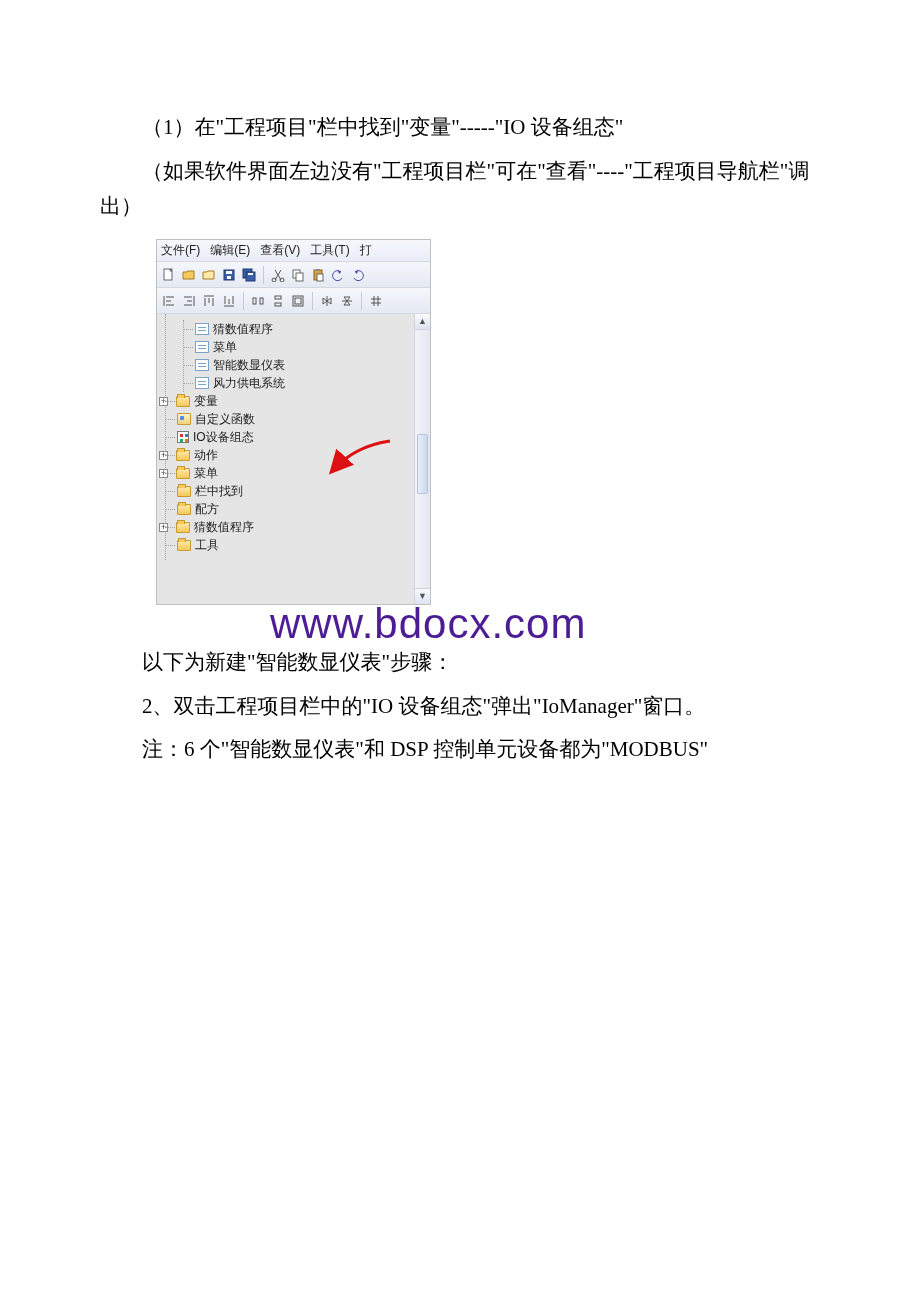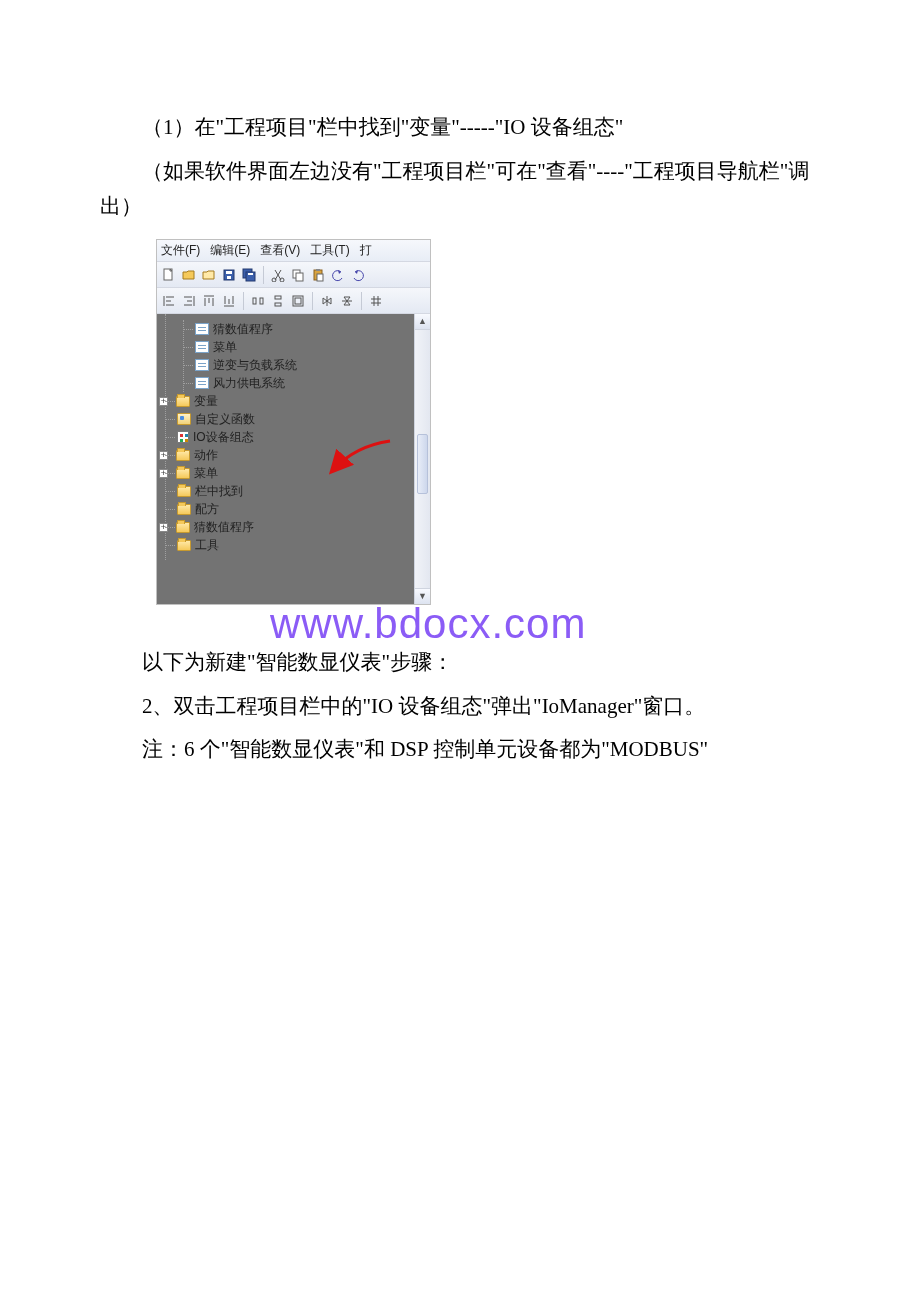--- a/index.html
+++ b/index.html
@@ -85,21 +85,21 @@
     border-bottom: 1px solid #cfd4df;
     padding: 0 6px;
     font-size: 12px;
   }
   .panel-header .controls {
     display: flex; gap: 6px;
     font-size: 11px; color: #555;
   }
   .tree-area {
     position: relative;
-    background: #737373;
+    background: #e5e5e5;
     height: 290px;
     overflow: hidden;
   }
   .tree {
     padding: 6px 0 6px 20px;
     font-size: 12px;
     position: relative;
   }
   .tree-row {
     display: flex;
@@ -232,21 +232,21 @@
     height: 40px;
     pointer-events: none;
   }
   .arrow svg { width: 100%; height: 100%; }
   .watermark {
     position: absolute;
     left: 270px;
     top: 600px;
     font-family: Arial, sans-serif;
     font-size: 42px;
-    color: #8b5cf6;
+    color: #4c1d95;
     letter-spacing: 1px;
     z-index: 0;
     user-select: none;
   }
 </style>
 </head>
 <body>
 
 <div class="doc-content">
 
@@ -396,21 +396,21 @@
           <div class="tree-row">
               <span class="icon-page"></span>
               <span>猜数值程序</span>
             </div>
           <div class="tree-row">
               <span class="icon-page"></span>
               <span>菜单</span>
             </div>
           <div class="tree-row">
               <span class="icon-page"></span>
-              <span>逆变与负载系统</span>
+              <span>智能数显仪表</span>
             </div>
           <div class="tree-row">
               <span class="icon-page"></span>
               <span>风力供电系统</span>
             </div>
         </div>
         <div class="tree-row">
             <span class="exp">+</span>
             <span class="icon-folder"></span>
             <span>变量</span>

